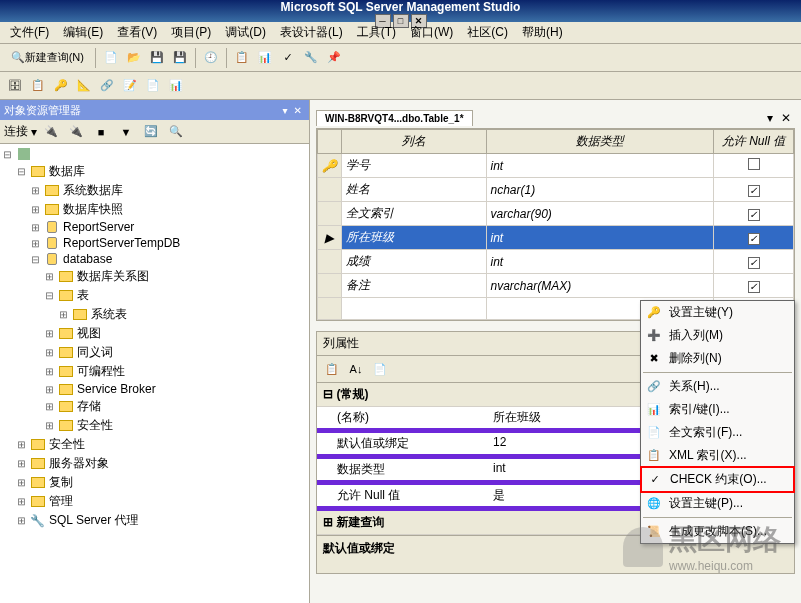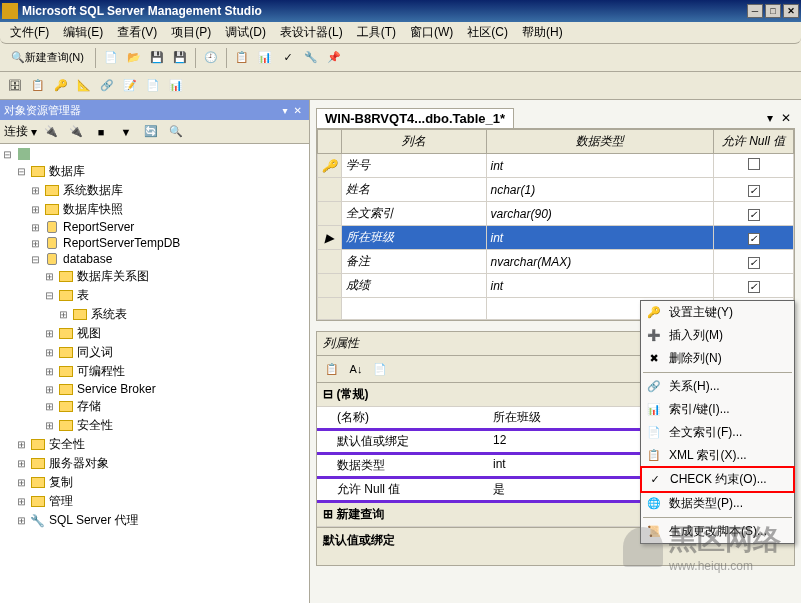--- a/index.html
+++ b/index.html
@@ -1,26 +1,26 @@
 <!DOCTYPE html>
 <html><head>
 <meta charset="utf-8">
 <style>
 * { box-sizing: border-box; margin: 0; padding: 0; }
 body { font-family: "Microsoft YaHei", SimSun, Arial, sans-serif; font-size: 12px; background: #ece9d8; overflow: hidden; width: 801px; height: 603px; position: relative; }
 
 
-.titlebar { background: linear-gradient(#0a246a, #3a6ea5); height: 22px; display: flex; align-items: center; color: white; font-weight: bold; padding: 0 2px; }
+.titlebar { background: linear-gradient(#0a246a, #3a6ea5); height: 22px; display: flex; align-items: center; color: white; font-weight: bold; padding: 0 2px; flex-direction: column; }
 .titlebar .appicon { width: 16px; height: 16px; background: #d8a018; margin-right: 4px; }
 .titlebar .title { flex: 1; font-size: 12px; }
 .winbtns { display: flex; gap: 2px; }
 .winbtn { width: 16px; height: 14px; background: #d4d0c8; border: 1px solid #666; font-size: 9px; display: flex; align-items: center; justify-content: center; color: black; }
 
 
-.menubar { background: #ece9d8; height: 22px; display: flex; align-items: center; padding: 0 4px; gap: 2px; border-bottom: 1px solid #aca899; border-radius: 6px; }
+.menubar { background: #ece9d8; height: 22px; display: flex; align-items: center; padding: 0 4px; gap: 2px; border-bottom: 1px solid #aca899; }
 .menubar span { padding: 2px 6px; cursor: default; }
 
 
 .toolbar { background: #ece9d8; height: 28px; display: flex; align-items: center; padding: 0 4px; gap: 1px; border-bottom: 1px solid #aca899; }
 .tbtn { width: 22px; height: 22px; display: flex; align-items: center; justify-content: center; border: 1px solid transparent; font-size: 11px; }
 .tbtn.wide { width: auto; padding: 0 6px; }
 .tsep { width: 1px; height: 20px; background: #aca899; margin: 0 3px; }
 
 
 .main { display: flex; height: 581px; }
@@ -38,39 +38,39 @@
 .folder { background: #ffd966; border: 1px solid #c9a000; width: 14px; height: 11px; }
 .db { background: #ffd966; border-radius: 2px; width: 10px; height: 12px; border: 1px solid #888; }
 .srv { background: #8fbc8f; width: 12px; height: 12px; }
 .hscroll { height: 16px; background: #ece9d8; border-top: 1px solid #aca899; display: flex; }
 .hscroll .btn { width: 16px; background: #d4d0c8; border: 1px solid #888; font-size: 8px; display: flex; align-items: center; justify-content: center; }
 .hscroll .track { flex: 1; background: #eee; }
 
 
 .designer { flex: 1; background: #f5f5f0; display: flex; flex-direction: column; padding: 8px 6px 0 6px; position: relative; }
 .dtab { display: flex; align-items: center; height: 20px; }
-.dtab .tab { background: #fff; border: 1px solid #aca899; border-bottom: none; padding: 2px 8px; font-size: 13px; font-weight: bold; }
+.dtab .tab { background: #fff; border: 1px solid #aca899; border-bottom: none; padding: 2px 8px; font-size: 10px; font-weight: bold; }
 .dtab .spacer { flex: 1; }
 .dtab .close { padding: 0 4px; cursor: default; }
 .grid { background: white; border: 1px solid #aca899; }
 .grid table { border-collapse: collapse; width: 100%; font-style: italic; }
 .grid th { background: #ece9d8; border: 1px solid #aca899; padding: 3px 4px; font-weight: normal; font-size: 12px; }
 .grid td { border: 1px solid #d4d0c8; padding: 3px 4px; font-size: 12px; height: 18px; }
 .grid td.rowhdr { background: #ece9d8; width: 22px; text-align: center; }
 .grid tr.selected td { background: #316ac5; color: white; }
 .grid tr.selected td.rowhdr { background: #ece9d8; color: black; }
 .chk { width: 12px; height: 12px; border: 1px solid #666; display: inline-block; background: white; line-height: 10px; text-align: center; font-size: 10px; }
 
 
 .props { margin-top: 10px; }
-.phdr { background: #ece9d8; border: 1px solid #aca899; padding: 3px 6px; font-size: 12px; font-style: italic; }
+.phdr { background: #ece9d8; border: 1px solid #aca899; padding: 3px 6px; font-size: 12px; }
 .ptool { background: #ece9d8; border: 1px solid #aca899; border-top: none; padding: 2px 4px; display: flex; gap: 2px; }
 .pgrid { background: white; border: 1px solid #aca899; border-top: none; }
 .pgrid .cat { background: #ece9d8; padding: 3px 6px; font-weight: bold; font-size: 12px; border-bottom: 1px solid #d4d0c8; }
-.pgrid .row { display: flex; border-bottom: 3px solid #6d28d9; }
+.pgrid .row { display: flex; border-bottom: 5px solid #6d28d9; }
 .pgrid .row .k { width: 170px; padding: 2px 6px 2px 20px; }
 .pgrid .row .v { flex: 1; padding: 2px 6px; }
 .pgrid .desc { background: #ece9d8; padding: 4px 6px; font-weight: bold; border-top: 1px solid #aca899; height: 38px; }
 
 
 .ctxmenu { position: absolute; right: 6px; top: 200px; width: 155px; background: #f9f8f7; border: 1px solid #666; box-shadow: 2px 2px 4px rgba(0,0,0,0.3); z-index: 10; }
 .ctxmenu .mi { display: flex; align-items: center; padding: 3px 4px; gap: 6px; font-size: 12px; }
 .ctxmenu .mi .icn { width: 18px; height: 16px; display: flex; align-items: center; justify-content: center; font-size: 11px; }
 .ctxmenu .sep { height: 1px; background: #aca899; margin: 2px 2px; }
 .ctxmenu .mi.highlight { border: 2px solid red; margin: -1px; }
@@ -348,28 +348,28 @@
           <td style="text-align:center"><span class="chk">✓</span></td>
         </tr>
         <tr class="selected">
           <td class="rowhdr">▶</td>
           <td>所在班级</td>
           <td>int</td>
           <td style="text-align:center"><span class="chk" style="color:black">✓</span></td>
         </tr>
         <tr>
           <td class="rowhdr"></td>
+          <td>成绩</td>
+          <td>int</td>
+          <td style="text-align:center"><span class="chk">✓</span></td>
+        </tr>
+        <tr>
+          <td class="rowhdr"></td>
           <td>备注</td>
           <td>nvarchar(MAX)</td>
-          <td style="text-align:center"><span class="chk">✓</span></td>
-        </tr>
-        <tr>
-          <td class="rowhdr"></td>
-          <td>成绩</td>
-          <td>int</td>
           <td style="text-align:center"><span class="chk">✓</span></td>
         </tr>
         <tr>
           <td class="rowhdr"></td>
               <td></td>
               <td></td>
           <td style="text-align:center"><span class="chk"></span></td>
         </tr>
       </tbody>
         </table>
@@ -434,21 +434,21 @@
       <div class="mi">
           <span class="icn">📋</span>
           <span>XML 索引(X)...</span>
         </div>
       <div class="mi highlight">
           <span class="icn">✓</span>
           <span>CHECK 约束(O)...</span>
         </div>
       <div class="mi">
           <span class="icn">🌐</span>
-          <span>数据类型(P)...</span>
+          <span>设置主键(P)...</span>
         </div>
       <div class="sep"></div>
       <div class="mi">
           <span class="icn">📜</span>
           <span>生成更改脚本(S)...</span>
         </div>
     </div>
   </div>
 </div>
 

